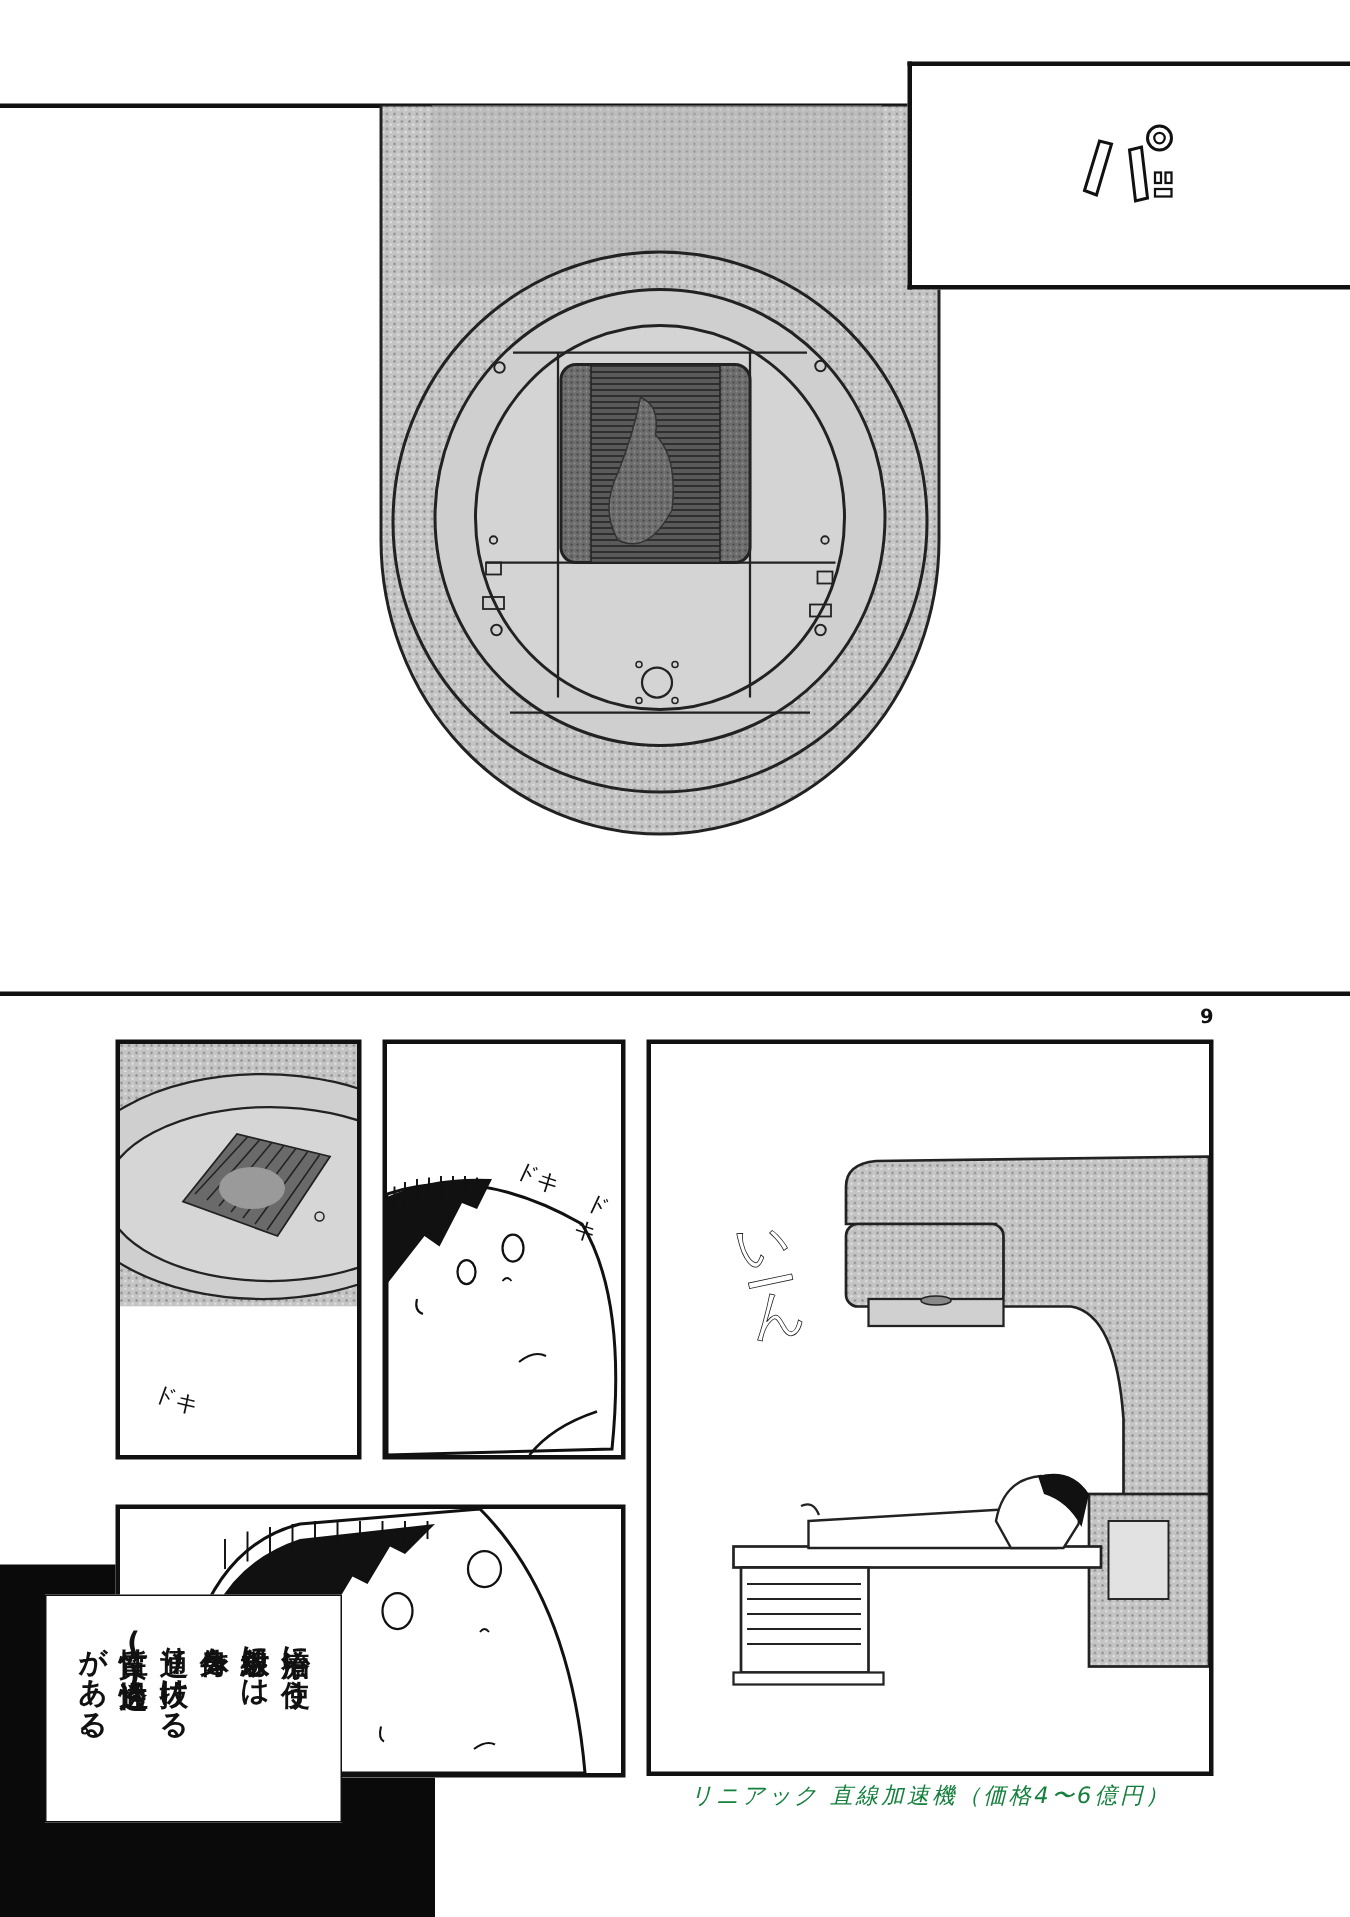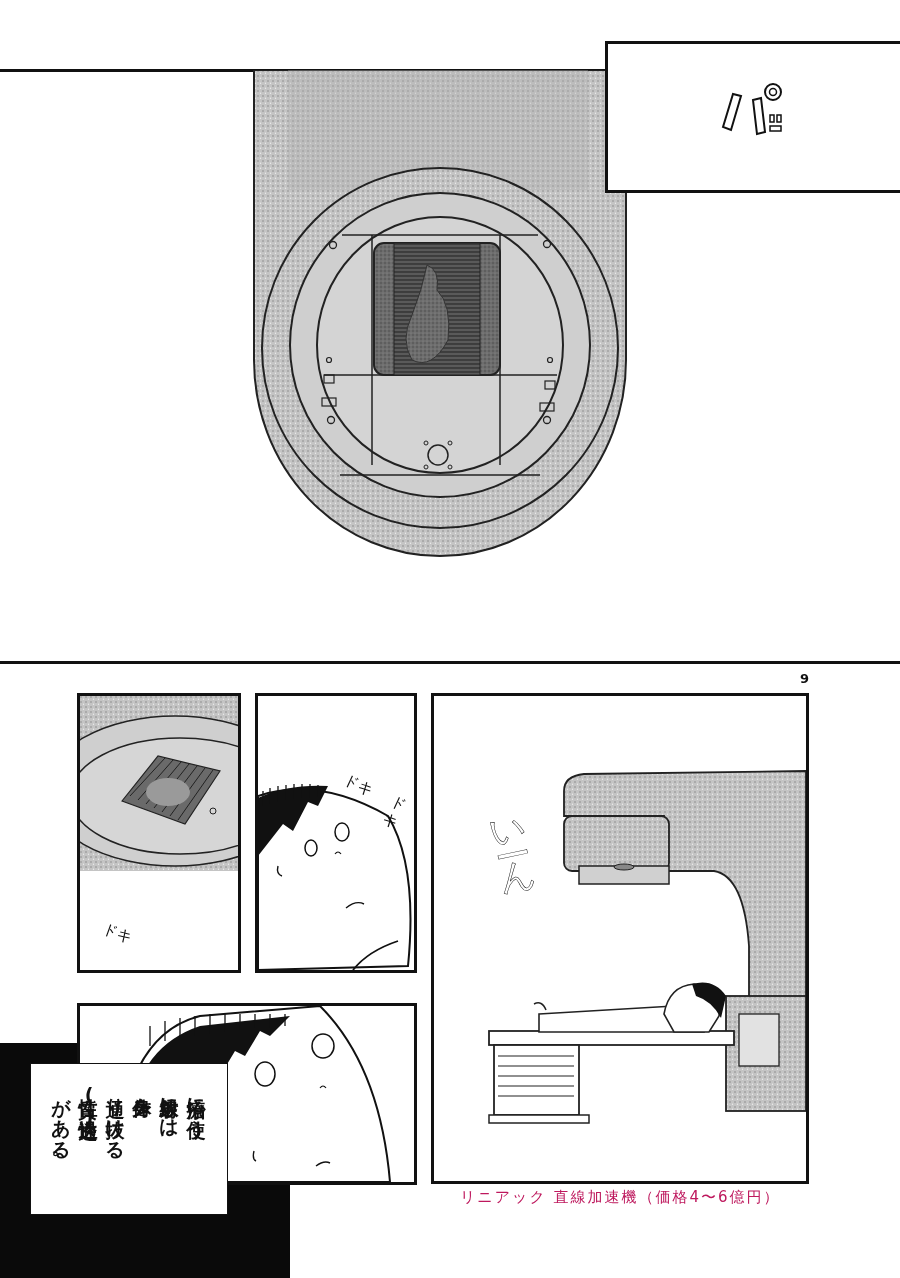--- a/index.html
+++ b/index.html
@@ -3,21 +3,21 @@
 <meta charset="utf-8">
 <style>
   html, body { margin:0; padding:0; background:#ffffff; }
   body { width:900px; height:1278px; position:relative; overflow:hidden;
          font-family:"DejaVu Sans", sans-serif; color:#111; }
   .abs { position:absolute; }
   .panel { position:absolute; box-sizing:border-box; border:3px solid #111; background:#fff; overflow:hidden; }
   .hline { position:absolute; height:3px; background:#111; }
   .vtext { writing-mode:vertical-rl; text-orientation:upright; }
   .sfx { position:absolute; font-family:"DejaVu Sans", sans-serif; color:#111; }
-  .caption { font-family:"DejaVu Sans", sans-serif; font-size:15px; letter-spacing:2px; color:#be185d; }
+  .caption { font-family:"DejaVu Sans", sans-serif; font-size:15px; letter-spacing:2px; color:#15803d;font-style:italic; }
   .narration { font-family:"DejaVu Sans", sans-serif; font-weight:bold; font-size:19px; line-height:25px; color:#111; }
 </style>
 </head>
 <body>
 
 <div class="hline" style="left:0; top:69px; width:608px;"></div>
 
 <div class="abs" style="left:252px; top:70px; width:376px; height:495px;">
   <svg width="376" height="495" viewBox="0 0 376 495">
     <defs>

